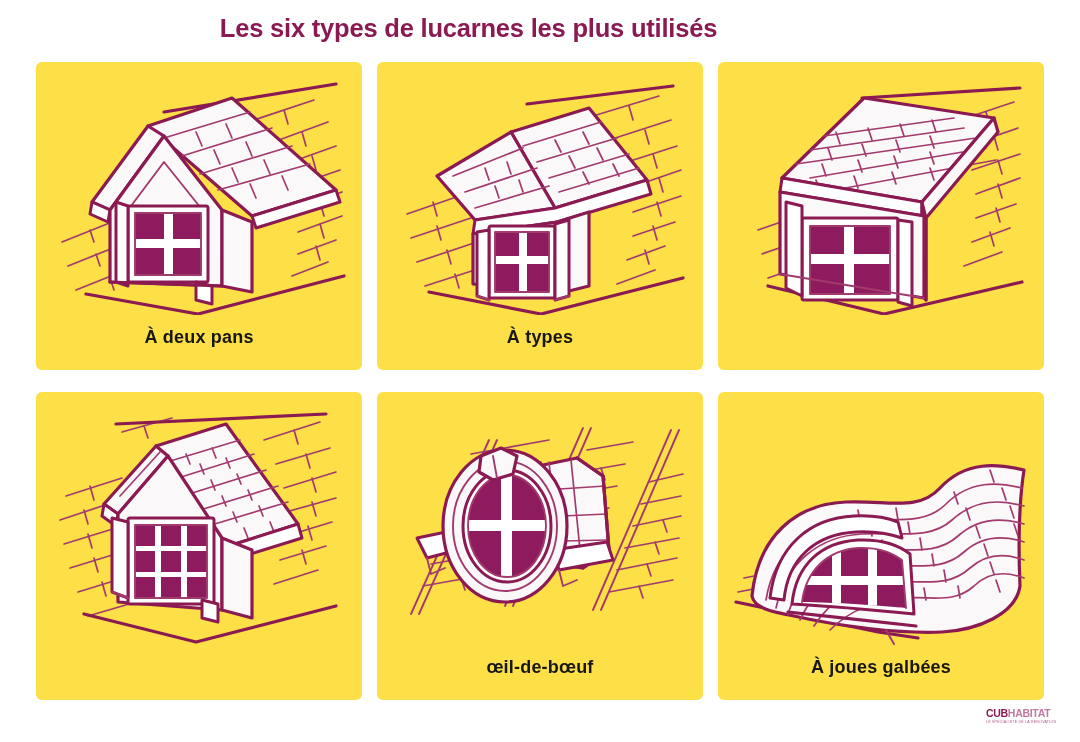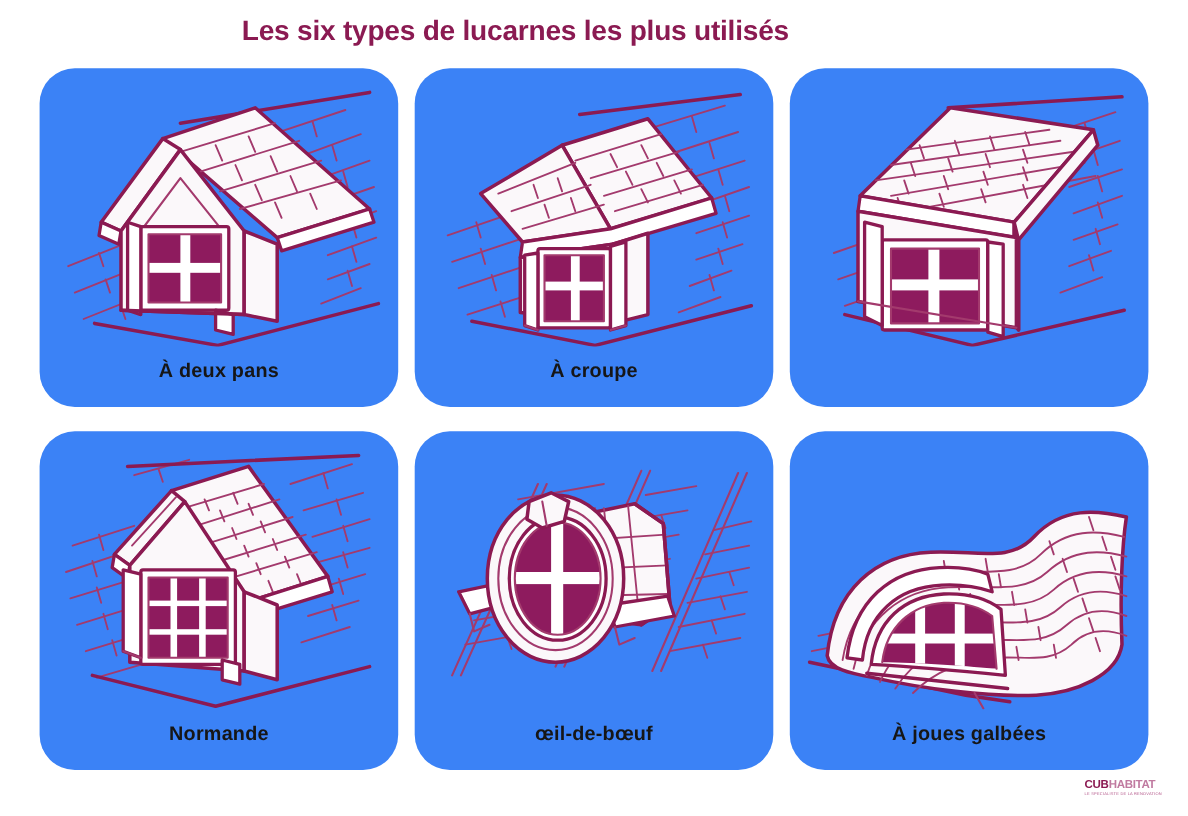--- a/index.html
+++ b/index.html
@@ -34,22 +34,22 @@
     width: 1008px;
     height: 638px;
     display: grid;
     grid-template-columns: repeat(3, 326px);
     grid-template-rows: repeat(2, 308px);
     column-gap: 15px;
     row-gap: 22px;
   }
 
   .card {
-    background: #3b82f6;
-    border-radius: 32px;
+    background: #fde047;
+    border-radius: 6px;
     position: relative;
     overflow: hidden;
   }
 
   .card-figure {
     position: absolute;
     top: 8px;
     left: 0;
     width: 326px;
     height: 245px;
@@ -251,21 +251,21 @@
         <rect class="mullion" x="142" y="162" width="8" height="60"></rect>
         <rect class="mullion" x="118" y="186" width="54" height="8"></rect>
         <rect class="ink-thin" x="118" y="162" width="54" height="60" fill="none"></rect>
 
         <path class="panel-lt" d="M100 162 L112 160 L112 230 L100 226 Z"></path>
         <path class="panel-lt" d="M178 154 L192 150 L192 226 L178 230 Z"></path>
         <path class="ink-thin" d="M100 226 L112 230"></path>
         <path class="ink-thin" d="M178 230 L192 226"></path>
       </svg>
     </div>
-    <div class="card-label">À croupe</div>
+    <div class="card-label">À types</div>
   </div>
 
   <div class="card">
     <div class="card-figure">
       <svg viewBox="0 0 326 245" xmlns="http://www.w3.org/2000/svg">
         <g class="shingle">
           <path d="M40 160 L92 142"></path>
             <path d="M44 184 L96 166"></path>
           <path d="M50 208 L102 190"></path>
           <path d="M236 52 L296 32"></path>
@@ -418,21 +418,20 @@
           <rect class="glass" x="125" y="177" width="20" height="21"></rect>
           <rect class="glass" x="151" y="177" width="20" height="21"></rect>
         </g>
         <rect class="ink-thin" x="99" y="125" width="72" height="73" fill="none"></rect>
 
         <path class="panel-lt" d="M76 118 L92 122 L92 198 L76 192 Z"></path>
         <path class="panel-lt" d="M166 200 L182 204 L182 222 L166 218 Z"></path>
         <path class="ink-thin" d="M76 192 L92 198"></path>
       </svg>
     </div>
-    <div class="card-label">Normande</div>
   </div>
 
   <div class="card">
     <div class="card-figure">
       <svg viewBox="0 0 326 245" xmlns="http://www.w3.org/2000/svg">
 
         <g class="ink-thin">
           <path d="M112 40 L34 214"></path>
             <path d="M120 40 L42 214"></path>
           <path d="M206 28 L128 206"></path>

